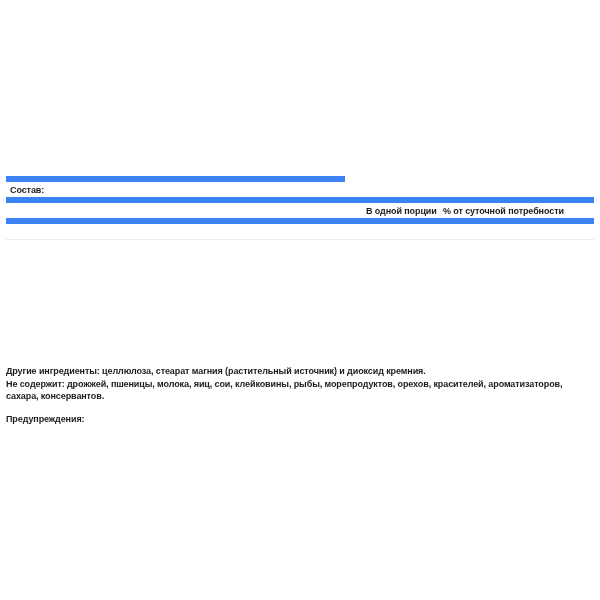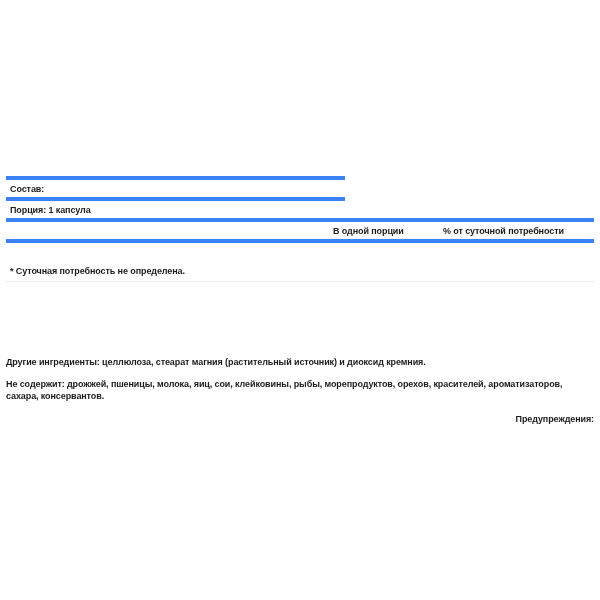--- a/index.html
+++ b/index.html
@@ -20,31 +20,31 @@
       position: absolute;
       left: 6px;
       top: 176px;
       width: 588px;
     }
     .row {
       position: relative;
       height: 21px;
       display: flex;
       align-items: center;
-      border-top: 4px solid #3b82f6;
+      border-top: 6px solid #3b82f6;
     }
     .row.narrow { width: 339px; }
     .row.no-border { border-top: none; }
     .cell {
       position: absolute;
       white-space: nowrap;
       letter-spacing: -0.1px;
     }
     .c1 { left: 4px; }
-    .c2 { left: 327px; }
+    .c2 { left: 360px; }
     .c3 { left: 437px; }
     .bottom-line {
       border-top: 1px solid #ececec;
       height: 0;
     }
     .para {
       position: absolute;
       left: 6px;
       width: 588px;
       line-height: 12px;
@@ -52,30 +52,24 @@
       letter-spacing: -0.1px;
     }
   </style>
 </head>
 <body>
 
 <div class="table">
   <div class="row narrow">
     <span class="cell c1">Состав:</span>
   </div>
-  <div class="row narrow">
-    <span class="cell c1">Порция: 1 капсула</span>
-  </div>
   <div class="row">
     <span class="cell c1"></span>
     <span class="cell c2">В одной порции</span>
     <span class="cell c3">% от суточной потребности</span>
   </div>
   <div class="row"></div>
-  <div class="row no-border">
-    <span class="cell c1">* Суточная потребность не определена.</span>
-  </div>
   <div class="bottom-line"></div>
 </div>
 
-<div class="para" style="top: 356px;">Другие ингредиенты: целлюлоза, стеарат магния (растительный источник) и диоксид кремния.</div>
+<div class="para" style="top: 365px;">Другие ингредиенты: целлюлоза, стеарат магния (растительный источник) и диоксид кремния.</div>
 <div class="para" style="top: 378px;">Не содержит: дрожжей, пшеницы, молока, яиц, сои, клейковины, рыбы, морепродуктов, орехов, красителей, ароматизаторов, сахара, консервантов.</div>
-<div class="para" style="top: 413px; text-align: right;">Предупреждения:</div>
+<div class="para" style="top: 413px;">Предупреждения:</div>
 
 </body></html>

